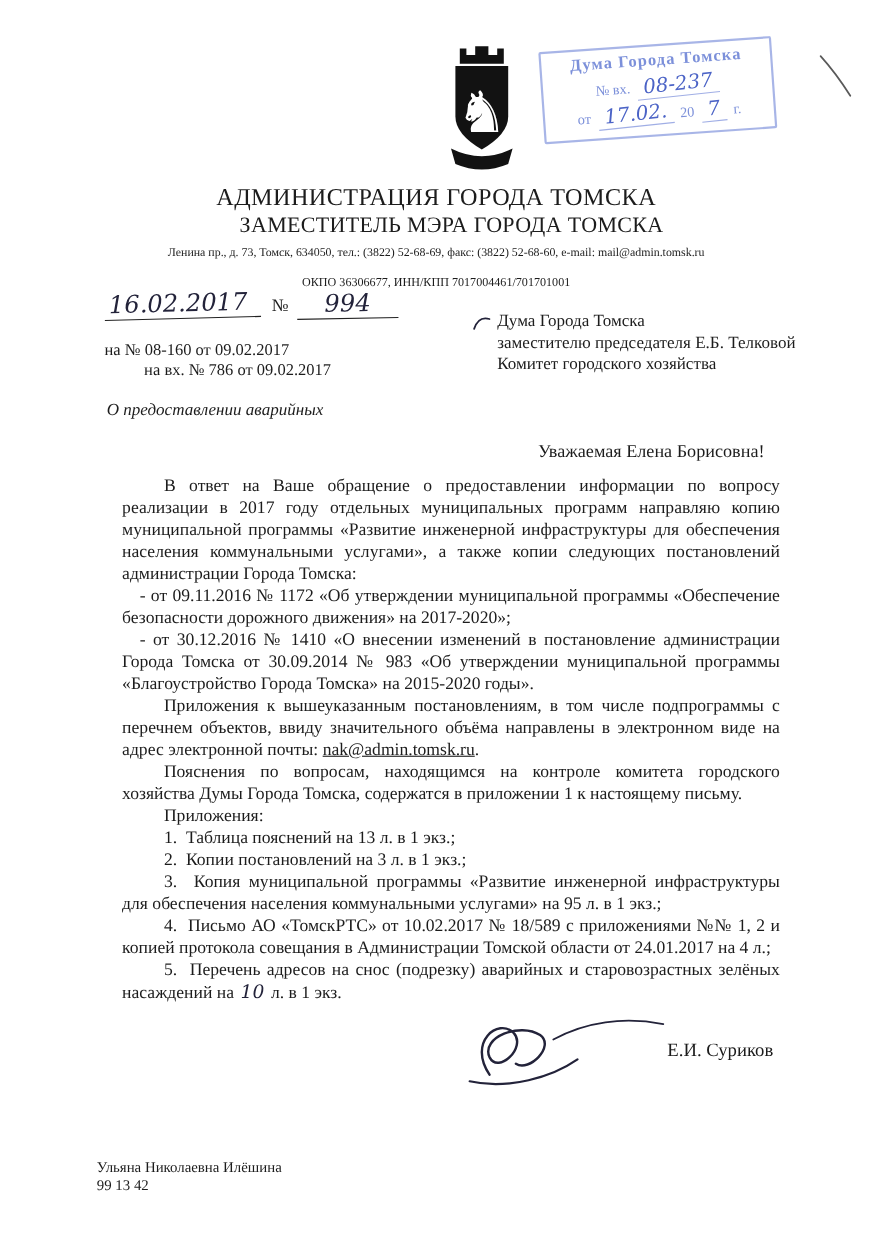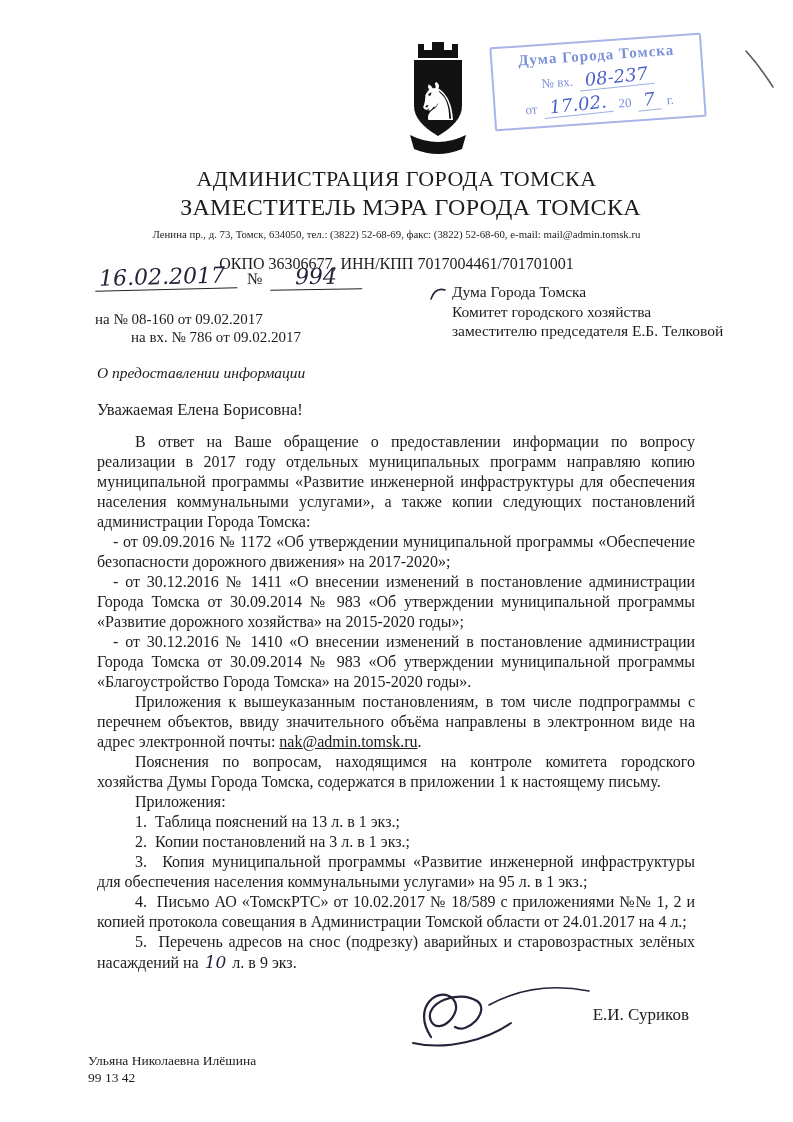--- a/index.html
+++ b/index.html
@@ -28,23 +28,23 @@
 
   
   .pen-mark { position:absolute; left:742px; top:48px; }
 
   
   .emblem { position:absolute; left:402px; top:32px; }
 
   
   .header { position:absolute; left:0; right:0; top:166px; text-align:center; }
   .org-name { font-size:22px; letter-spacing:.4px; }
-  .dept { font-size:24px; margin-top:2px; letter-spacing:.3px;padding-left:28px; }
+  .dept { font-size:20px; margin-top:2px; letter-spacing:.3px;padding-left:28px; }
   .contact { font-size:10.8px; margin-top:7px; }
-  .codes { font-size:16px; margin-top:15px; }
+  .codes { font-size:11px; margin-top:15px; }
 
   
   .outgoing { position:absolute; left:95px; top:264px; width:330px; font-size:15px; }
   .out-line1 { display:flex; align-items:baseline; }
   .hand {
     font-family:"DejaVu Serif", serif; font-style:italic; color:#23233a;
   }
   .out-date {
     display:inline-block; width:142px; font-size:22px;
     border-bottom:1.5px solid #222; padding-left:4px; transform:rotate(-1.5deg);
@@ -56,24 +56,24 @@
   }
   .ref-line { margin-top:21px; }
   .ref-line + .ref-line { margin-top:1px;margin-left:36px; }
 
   
   .addressee { position:absolute; left:452px; top:282px; font-size:15.5px; line-height:19.5px; }
   .hand-mark { position:absolute; left:428px; top:283px; }
 
   
   .subject { position:absolute; left:97px; top:364px; font-style:italic; font-size:15.5px; }
-  .salutation { position:absolute; left:97px; top:400px; width:598px; text-align:left; font-size:16.5px; }
+  .salutation { position:absolute; left:97px; top:400px; width:598px; text-align:right; font-size:16.5px; }
 
   
-  .body { position:absolute; left:97px; top:432px; width:598px; font-size:16px; line-height:20px; text-align:justify; }
+  .body { position:absolute; left:111px; top:432px; width:598px; font-size:16px; line-height:20px; text-align:justify; }
   .body p { text-indent:38px; }
   .body p.dash { text-indent:16px; }
   .email { text-decoration:underline; }
   .hand-inline { font-size:17px; padding:0 2px; }
 
   
   .sig-row { display:flex; justify-content:flex-end; align-items:center; margin-top:6px; padding-right:6px; text-align:left; }
   .sig-name { font-size:17px; white-space:nowrap; }
 
   
@@ -126,43 +126,42 @@
     <div class="ref-line">на № 08-160 от 09.02.2017</div>
     <div class="ref-line">на вх. № 786 от 09.02.2017</div>
   </div>
 
   <svg class="hand-mark" width="20" height="20" viewBox="0 0 20 20">
     <path d="M3 16 Q7 4 17 7" stroke="#23233a" stroke-width="1.6" fill="none" stroke-linecap="round"></path>
   </svg>
 
   <div class="addressee">
     <div>Дума Города Томска</div>
+    <div>заместителю председателя Е.Б. Телковой</div>
     <div>Комитет городского хозяйства</div>
-    <div>заместителю председателя Е.Б. Телковой</div>
   </div>
 
-  <div class="subject">О предоставлении информации</div>
+  <div class="subject">О предоставлении аварийных</div>
   <div class="salutation">Уважаемая Елена Борисовна!</div>
 
   <div class="body">
     <p>В ответ на Ваше обращение о предоставлении информации по вопросу реализации в 2017 году отдельных муниципальных программ направляю копию муниципальной программы «Развитие инженерной инфраструктуры для обеспечения населения коммунальными услугами», а также копии следующих постановлений администрации Города Томска:</p>
-    <p class="dash">- от 09.09.2016 № 1172 «Об утверждении муниципальной программы «Обеспечение безопасности дорожного движения» на 2017-2020»;</p>
-    <p class="dash">- от 30.12.2016 № 1411 «О внесении изменений в постановление администрации Города Томска от 30.09.2014 № 983 «Об утверждении муниципальной программы «Развитие дорожного хозяйства» на 2015-2020 годы»;</p>
+    <p class="dash">- от 09.11.2016 № 1172 «Об утверждении муниципальной программы «Обеспечение безопасности дорожного движения» на 2017-2020»;</p>
     <p class="dash">- от 30.12.2016 № 1410 «О внесении изменений в постановление администрации Города Томска от 30.09.2014 № 983 «Об утверждении муниципальной программы «Благоустройство Города Томска» на 2015-2020 годы».</p>
     <p>
       <span>Приложения к вышеуказанным постановлениям, в том числе подпрограммы с перечнем объектов, ввиду значительного объёма направлены в электронном виде на адрес электронной почты: </span><span class="email">nak@admin.tomsk.ru</span><span>.</span>
     </p>
     <p>Пояснения по вопросам, находящимся на контроле комитета городского хозяйства Думы Города Томска, содержатся в приложении 1 к настоящему письму.</p>
     <p>Приложения:</p>
     <p>1.&nbsp;&nbsp;Таблица пояснений на 13 л. в 1 экз.;</p>
     <p>2.&nbsp;&nbsp;Копии постановлений на 3 л. в 1 экз.;</p>
     <p>3.&nbsp;&nbsp;Копия муниципальной программы «Развитие инженерной инфраструктуры для обеспечения населения коммунальными услугами» на 95 л. в 1 экз.;</p>
     <p>4.&nbsp;&nbsp;Письмо АО «ТомскРТС» от 10.02.2017 № 18/589 с приложениями №№ 1, 2 и копией протокола совещания в Администрации Томской области от 24.01.2017 на 4 л.;</p>
     <p>
-      <span>5.&nbsp;&nbsp;Перечень адресов на снос (подрезку) аварийных и старовозрастных зелёных насаждений на </span><span class="hand hand-inline">10</span><span> л. в 9 экз.</span>
+      <span>5.&nbsp;&nbsp;Перечень адресов на снос (подрезку) аварийных и старовозрастных зелёных насаждений на </span><span class="hand hand-inline">10</span><span> л. в 1 экз.</span>
     </p>
 
     <div class="sig-row">
       <svg width="200" height="72" viewBox="0 0 200 72">
         <path d="M38 58 C 18 28, 46 6, 60 20 C 72 33, 46 58, 38 42 C 30 24, 66 10, 84 22 C 98 32, 74 56, 62 48" stroke="#23233a" stroke-width="2.2" fill="none" stroke-linecap="round"></path>
         <path d="M20 64 C 55 72, 95 60, 118 44" stroke="#23233a" stroke-width="2" fill="none" stroke-linecap="round"></path>
         <path d="M96 26 C 125 10, 160 5, 196 12" stroke="#23233a" stroke-width="1.6" fill="none" stroke-linecap="round"></path>
       </svg>
       <span class="sig-name">Е.И. Суриков</span>
     </div>

